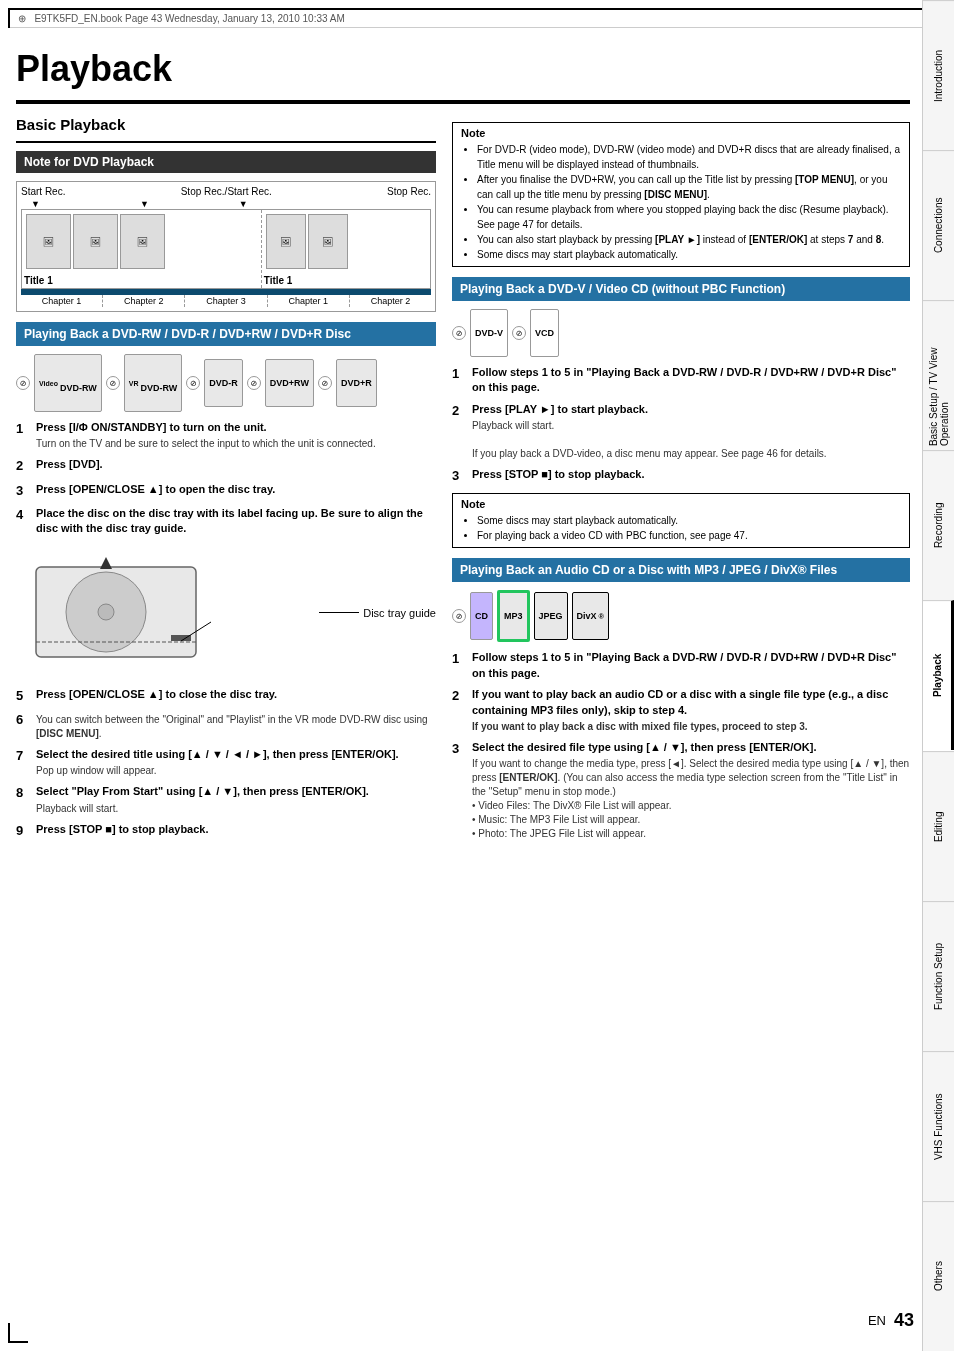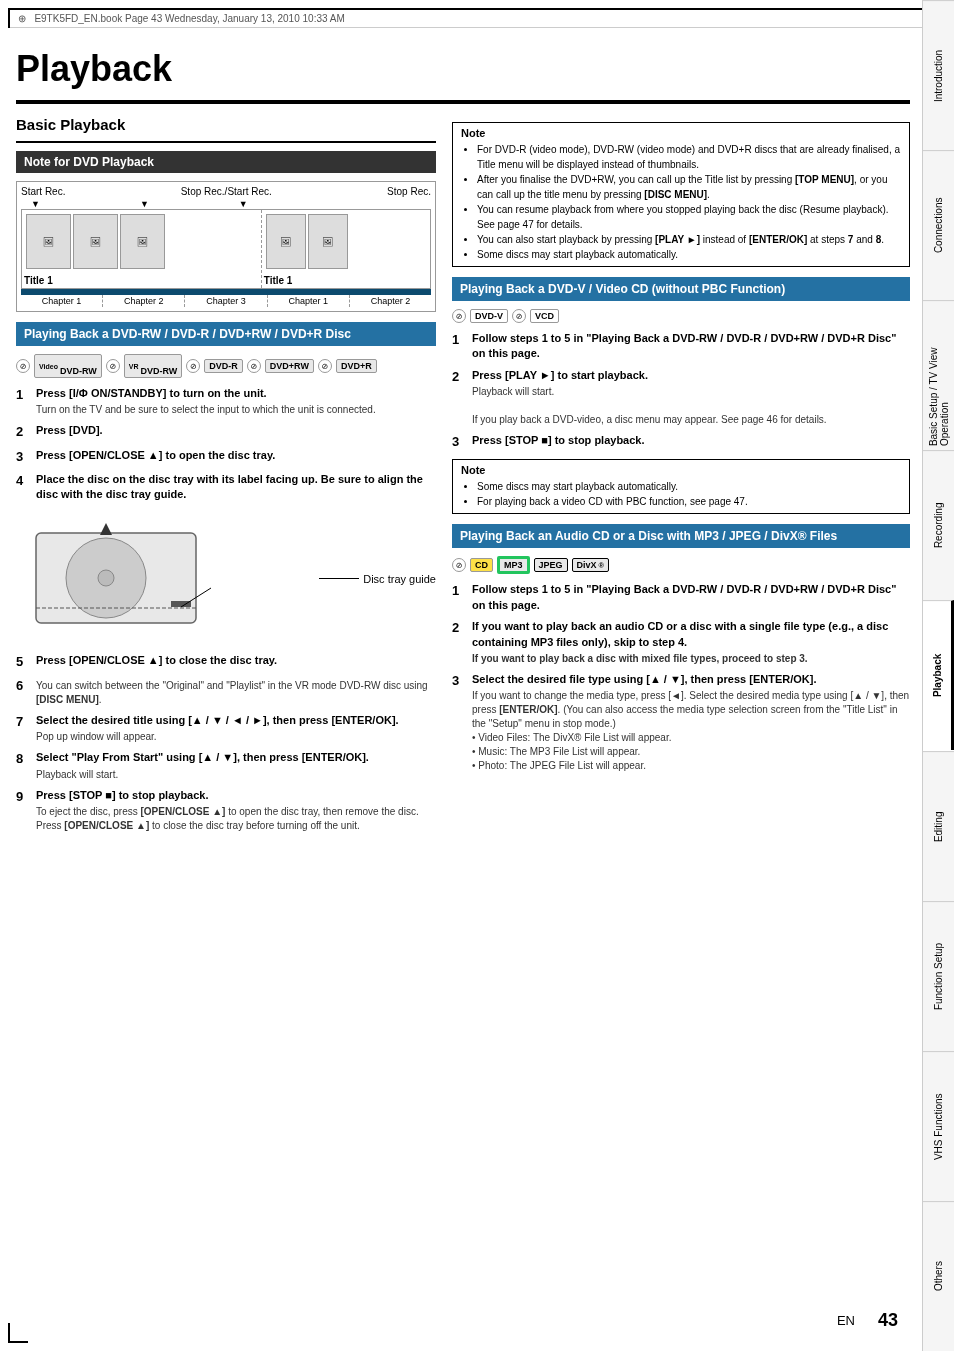--- a/index.html
+++ b/index.html
@@ -185,33 +185,33 @@
     .format-badges {
       display: flex;
       gap: 4px;
       margin-bottom: 8px;
       flex-wrap: wrap;
       align-items: center;
     }
     .badge {
       border: 1px solid #999;
       font-size: 9px;
-      padding: 1px 4px;
+      padding: 18px 4px;
       border-radius: 2px;
       font-weight: bold;
       display: flex;
       align-items: center;
       gap: 2px;
     }
     .badge-video { background: #e8e8e8; }
     .badge-vr { background: #e8e8e8; }
     .badge-dvdr { background: #e8e8e8; }
     .badge-dvdrw { background: #e8e8e8; }
     .badge-dvdplus { background: #e8e8e8; }
-    .badge-cd { background: #fde047; }
+    .badge-cd { background: #c4b5fd; }
     .badge-mp3 { background: #e8e8e8; border: 3px solid #22c55e; }
     .badge-jpeg { background: #e8e8e8; border: 1px solid #000; }
     .badge-divx { background: #e8e8e8; border: 1px solid #000; }
 
     
     .steps { margin-bottom: 8px; }
     .step {
       display: flex;
       gap: 6px;
       margin-bottom: 6px;
@@ -266,25 +266,25 @@
       font-size: 11px;
       display: flex;
       align-items: center;
       gap: 4px;
     }
 
     
     .page-footer {
       position: absolute;
       bottom: 20px;
-      right: 56px;
+      right: 40px;
       font-size: 13px;
       display: flex;
       align-items: center;
-      gap: 23px;
+      gap: 8px;
     }
 
     .divider-line {
       border-top: 2px solid #000;
       margin: 8px 0;
     }
     .bold { font-weight: bold; }
 
     .diagram-arrows {
       display: flex;
@@ -471,21 +471,20 @@
           <span class="step-num">8</span>
           <div class="step-content">
             <div class="step-title">Select "Play From Start" using [▲ / ▼], then press [ENTER/OK].</div>
             <div class="step-sub">Playback will start.</div>
           </div>
         </div>
         <div class="step">
           <span class="step-num">9</span>
           <div class="step-content">
             <div class="step-title">Press [STOP ■] to stop playback.</div>
-            <div class="step-sub">To eject the disc, press <span class="bold">[OPEN/CLOSE ▲]</span> to open the disc tray, then remove the disc. Press <span class="bold">[OPEN/CLOSE ▲]</span> to close the disc tray before turning off the unit.</div>
           </div>
         </div>
       </div>
     </div>
 
     <div class="col-right">
 
       <div class="note-callout">
         <div class="note-callout-title">Note</div>
         <ul>

